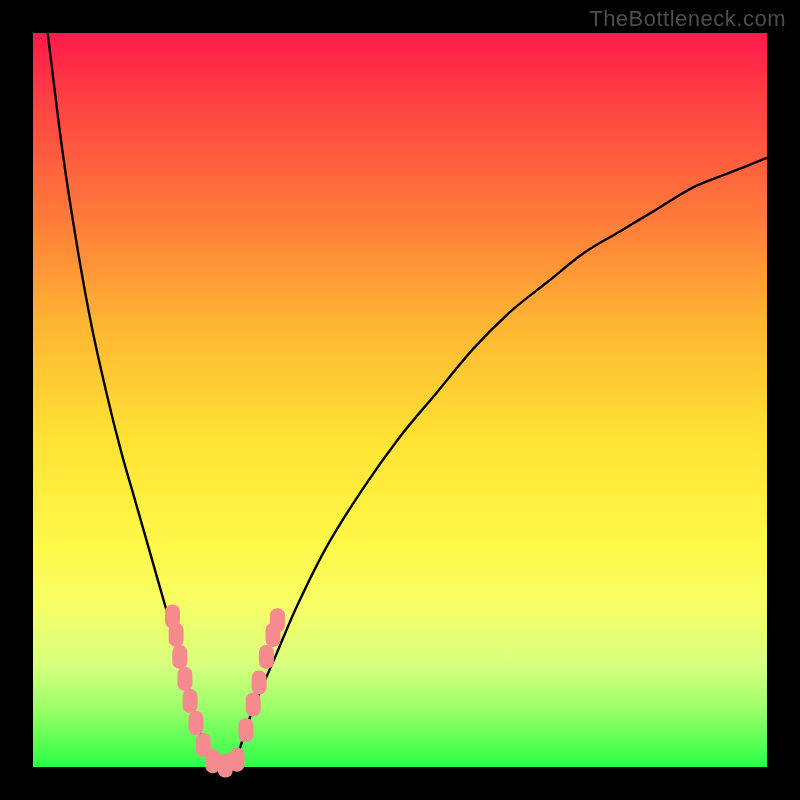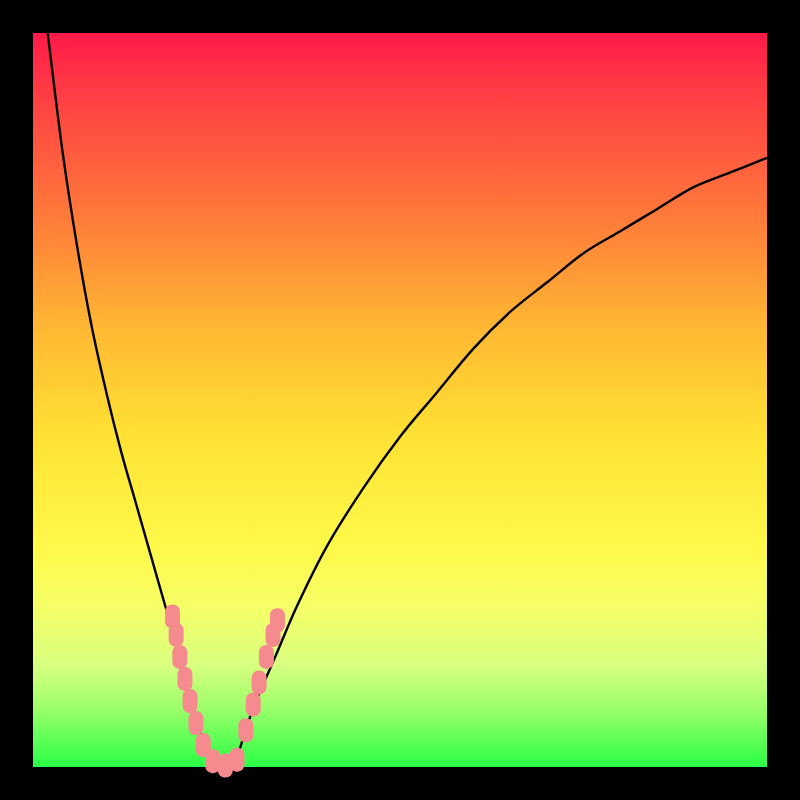--- a/index.html
+++ b/index.html
@@ -80,13 +80,14 @@
         <rect x="196.55" y="714.66" width="15" height="24" rx="7" ry="7" fill="#f58b8f"></rect>
         <rect x="205.36" y="685.30" width="15" height="24" rx="7" ry="7" fill="#f58b8f"></rect>
         <rect x="212.70" y="659.61" width="15" height="24" rx="7" ry="7" fill="#f58b8f"></rect>
         <rect x="218.57" y="637.59" width="15" height="24" rx="7" ry="7" fill="#f58b8f"></rect>
         <rect x="225.91" y="611.90" width="15" height="24" rx="7" ry="7" fill="#f58b8f"></rect>
         <rect x="232.52" y="589.88" width="15" height="24" rx="7" ry="7" fill="#f58b8f"></rect>
         <rect x="236.92" y="575.20" width="15" height="24" rx="7" ry="7" fill="#f58b8f"></rect>
       </g>
   </svg>
 
+  <div class="watermark">TheBottleneck.com</div>
 </div>
 
 </body></html>

